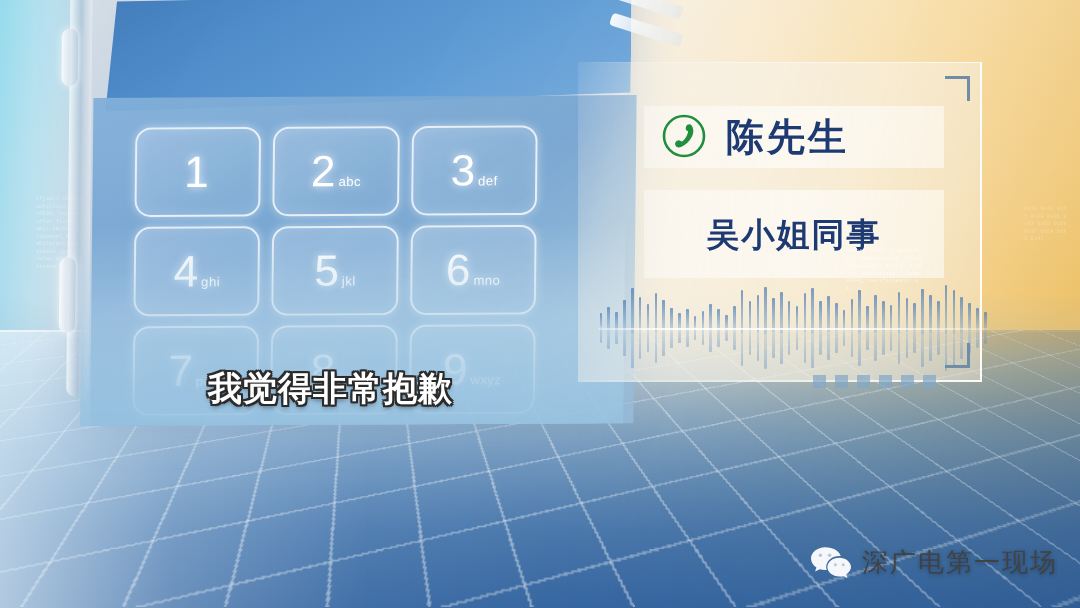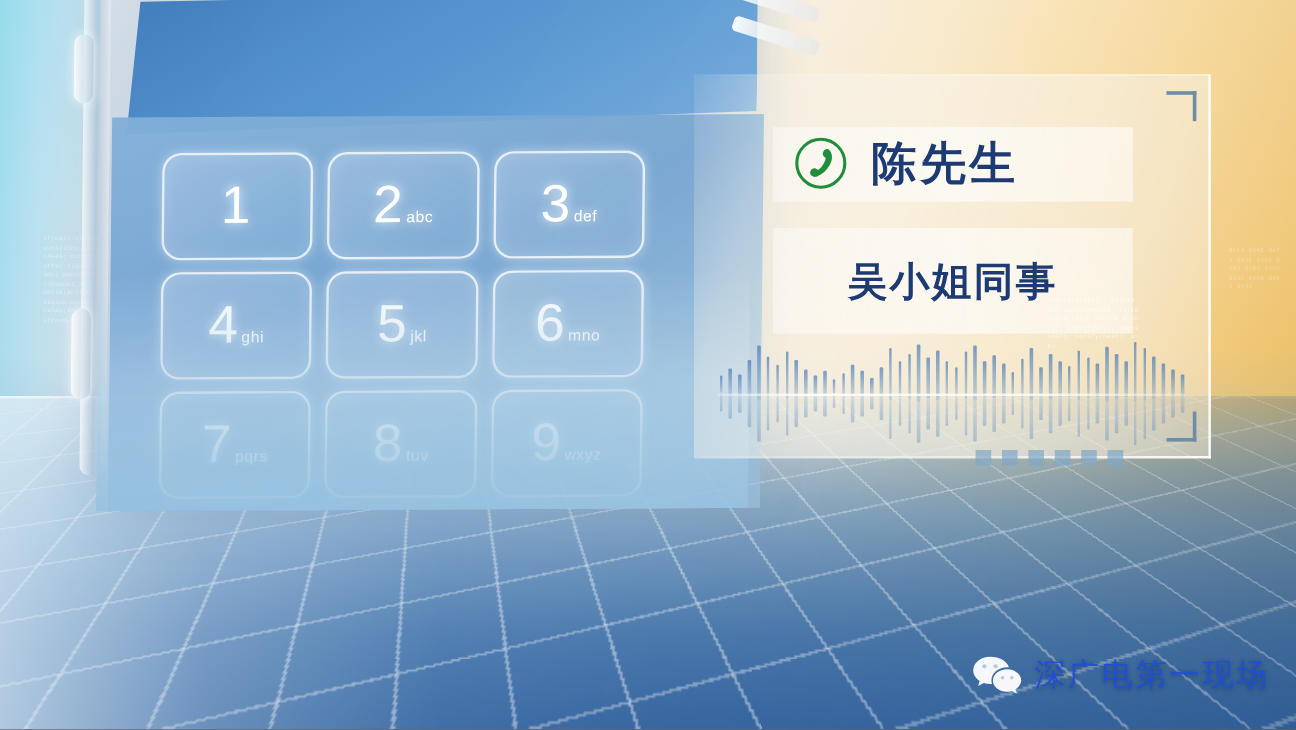--- a/index.html
+++ b/index.html
@@ -171,21 +171,21 @@
   .phone-fin.f2{ top:40px; }
   .phone-fin.f3{ top:68px; }
   
   .phone-fade{
     position:absolute;left:0;right:0;bottom:0;height:200px;
     background:linear-gradient(to bottom,rgba(186,214,234,0) 0%,rgba(178,210,232,0.55) 45%,rgba(150,194,224,0.92) 100%);
   }
 
   
   .panel{
-    position:absolute;left:578px;top:62px;width:404px;height:320px;padding-left:27px;
+    position:absolute;left:578px;top:62px;width:404px;height:320px;
   }
   .panel-bg{
     position:absolute;inset:0;
     background:linear-gradient(105deg,
       rgba(244,242,236,0.10) 0%,
       rgba(246,243,235,0.40) 14%,
       rgba(247,243,233,0.62) 34%,
       rgba(247,241,228,0.66) 60%,
       rgba(246,238,222,0.60) 82%,
       rgba(244,234,214,0.46) 100%);
@@ -287,21 +287,21 @@
       -2px  0   0 #2b2b2b,  2px  0   0 #2b2b2b,
        0    3px 5px rgba(0,0,0,0.55);
   }
 
   
   .watermark{
     position:absolute;right:22px;bottom:28px;
     display:flex;align-items:center;gap:10px;
   }
   .wm-label{
-    color:#1d4ed8;
+    color:#404040;
     font-size:26px;
     font-weight:500;
     letter-spacing:2px;
     text-shadow:0 1px 4px rgba(0,0,0,0.35);
     opacity:.95;
   }
 </style>
 </head>
 <body>
 
@@ -623,20 +623,21 @@
         <div class="wave-sq"></div>
         <div class="wave-sq"></div>
         <div class="wave-sq"></div>
         <div class="wave-sq"></div>
         <div class="wave-sq"></div>
         <div class="wave-sq"></div>
       </div>
   </div>
 
   <div class="subs">
+    <div class="sub-line">我觉得非常抱歉</div>
   </div>
 
   <div class="watermark">
     <svg width="42" height="34" viewBox="0 0 42 34">
       <path d="M15.2 1.2C7.4 1.2 1 6.3 1 12.6c0 3.6 2.1 6.8 5.4 8.9l-1.3 4.1 4.7-2.4c1.7 0.5 3.5 0.8 5.4 0.8 0.5 0 1 0 1.5-0.1-0.3-0.9-0.5-1.9-0.5-2.9 0-6 5.9-10.9 13.2-10.9 0.5 0 1 0 1.4 0.1C29.6 5.1 23.1 1.2 15.2 1.2z" fill="#ffffff" opacity="0.95"></path>
       <circle cx="10.4" cy="9.3" r="1.8" fill="#b9c9d6"></circle>
       <circle cx="19.6" cy="9.3" r="1.8" fill="#b9c9d6"></circle>
       <path d="M41 21.1c0-5.2-5.3-9.4-11.8-9.4s-11.8 4.2-11.8 9.4 5.3 9.4 11.8 9.4c1.5 0 2.9-0.2 4.2-0.6l3.9 2-1.1-3.4C39 26.6 41 24 41 21.1z" fill="#ffffff" opacity="0.95"></path>
       <circle cx="25.4" cy="18.8" r="1.5" fill="#b9c9d6"></circle>
       <circle cx="33.2" cy="18.8" r="1.5" fill="#b9c9d6"></circle>

